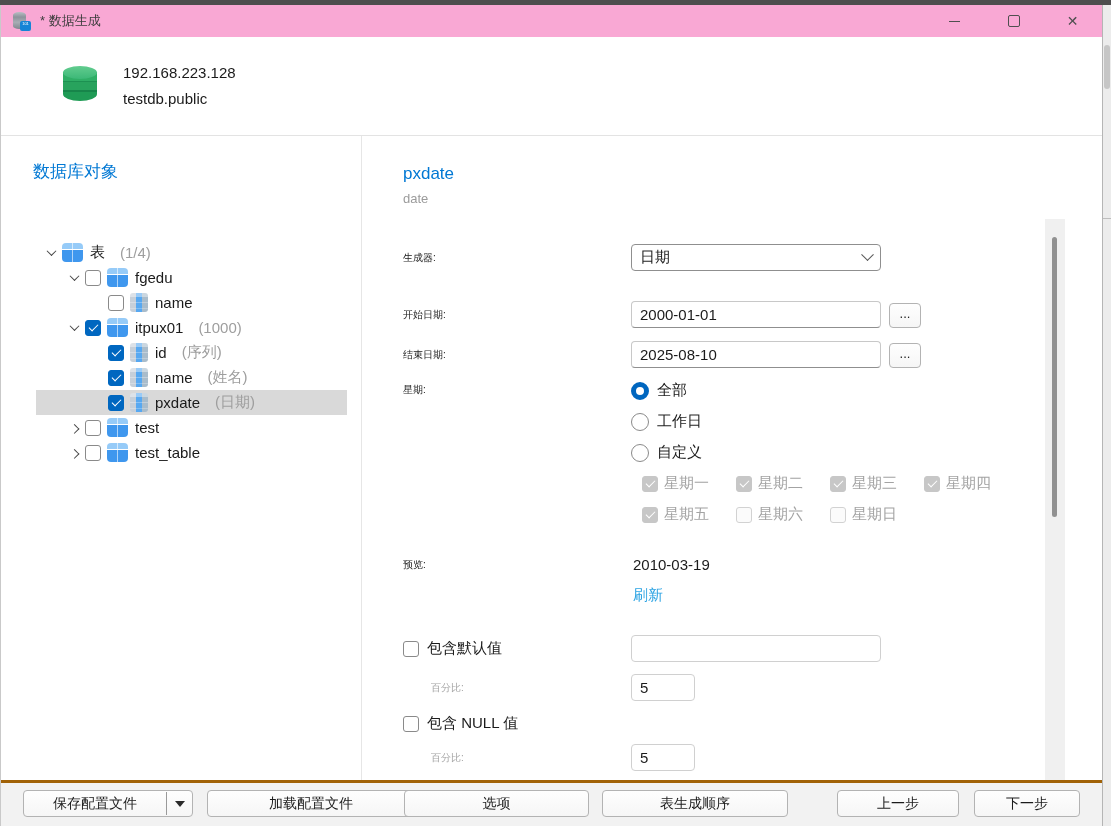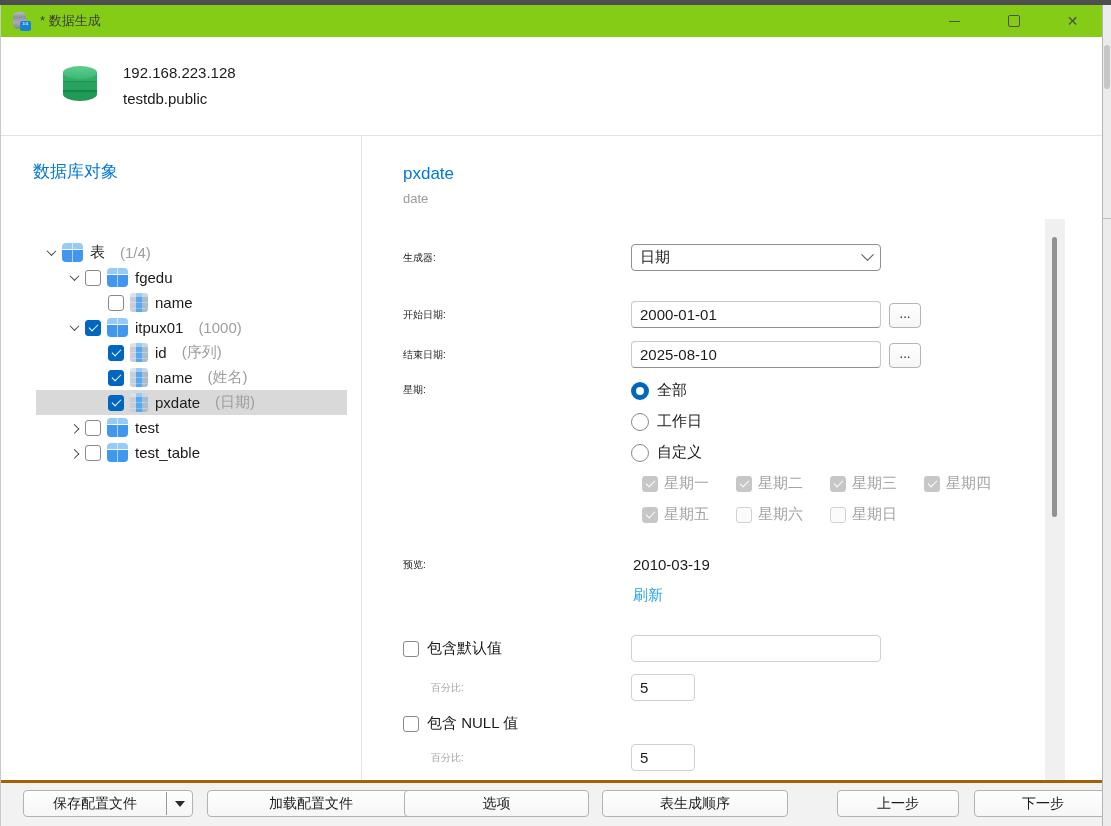--- a/index.html
+++ b/index.html
@@ -7,21 +7,21 @@
     position:relative;width:1111px;height:826px;background:#fff;overflow:hidden;
     font-family:"Liberation Sans","DejaVu Sans",sans-serif;color:#1b1b1b;
   }
   
   .top-edge{position:absolute;left:0;top:0;width:1111px;height:5px;background:#4e4e4e;}
   .left-edge{position:absolute;left:0;top:5px;width:1px;bottom:0;background:#c9c9c9;}
   .right-border{position:absolute;left:1102px;top:5px;width:1px;bottom:0;background:#b5b5b5;}
   .right-strip{position:absolute;left:1103px;top:5px;width:8px;bottom:0;background:#ececec;}
   .right-strip .strip-thumb{position:absolute;left:1px;top:40px;width:6px;height:44px;background:#c6c6c6;border-radius:3px;}
   .right-strip .strip-line{position:absolute;left:0;top:213px;width:8px;height:1px;background:#bdbdbd;}
-  .titlebar{position:absolute;left:1px;top:5px;right:9px;height:32px;background:#84cc16;display:flex;align-items:center;}
+  .titlebar{position:absolute;left:1px;top:5px;right:9px;height:32px;background:#f9a8d4;display:flex;align-items:center;}
   .app-icon{position:relative;width:19px;height:19px;margin-left:11px;flex:none;}
   .app-icon .cyl{position:absolute;left:1px;top:0;width:13px;height:17px;background:linear-gradient(180deg,#b9bec4 0,#8d939b 30%,#a8adb4 60%,#81878f 100%);border-radius:6px/3px;}
   .app-icon .tag{position:absolute;right:0;bottom:0;width:11px;height:10px;background:#1584d6;border-radius:2px;color:#fff;font-size:4px;line-height:5px;text-align:center;overflow:hidden;}
   .titlebar .title{font-size:13px;color:#3c3c3c;margin-left:9px;}
   .titlebar .spacer{flex:1;}
   .win-ctl{width:59px;height:32px;display:flex;align-items:center;justify-content:center;color:#4f4f4f;flex:none;}
   .glyph-min{display:block;width:11px;height:1px;background:#4f4f4f;}
   .glyph-max{display:block;width:10px;height:10px;border:1px solid #4f4f4f;border-radius:2px;}
   .glyph-close{font-size:14px;line-height:14px;}
   
@@ -305,21 +305,21 @@
       <span class="split-main">保存配置文件</span>
       <span class="split-sep"></span>
       <span class="split-arrow">
           <span class="tri-down"></span>
         </span>
     </div>
     <div class="btn" style="left:206px;width:208px">加载配置文件</div>
     <div class="btn" style="left:403px;width:185px">选项</div>
     <div class="btn" style="left:601px;width:186px">表生成顺序</div>
     <div class="btn" style="left:836px;width:122px">上一步</div>
-    <div class="btn" style="left:973px;width:138px">下一步</div>
+    <div class="btn" style="left:973px;width:106px">下一步</div>
   </div>
 
   <div class="right-border"></div>
   <div class="right-strip">
     <div class="strip-thumb"></div>
     <div class="strip-line"></div>
   </div>
   <div class="left-edge"></div>
 
 </div>

